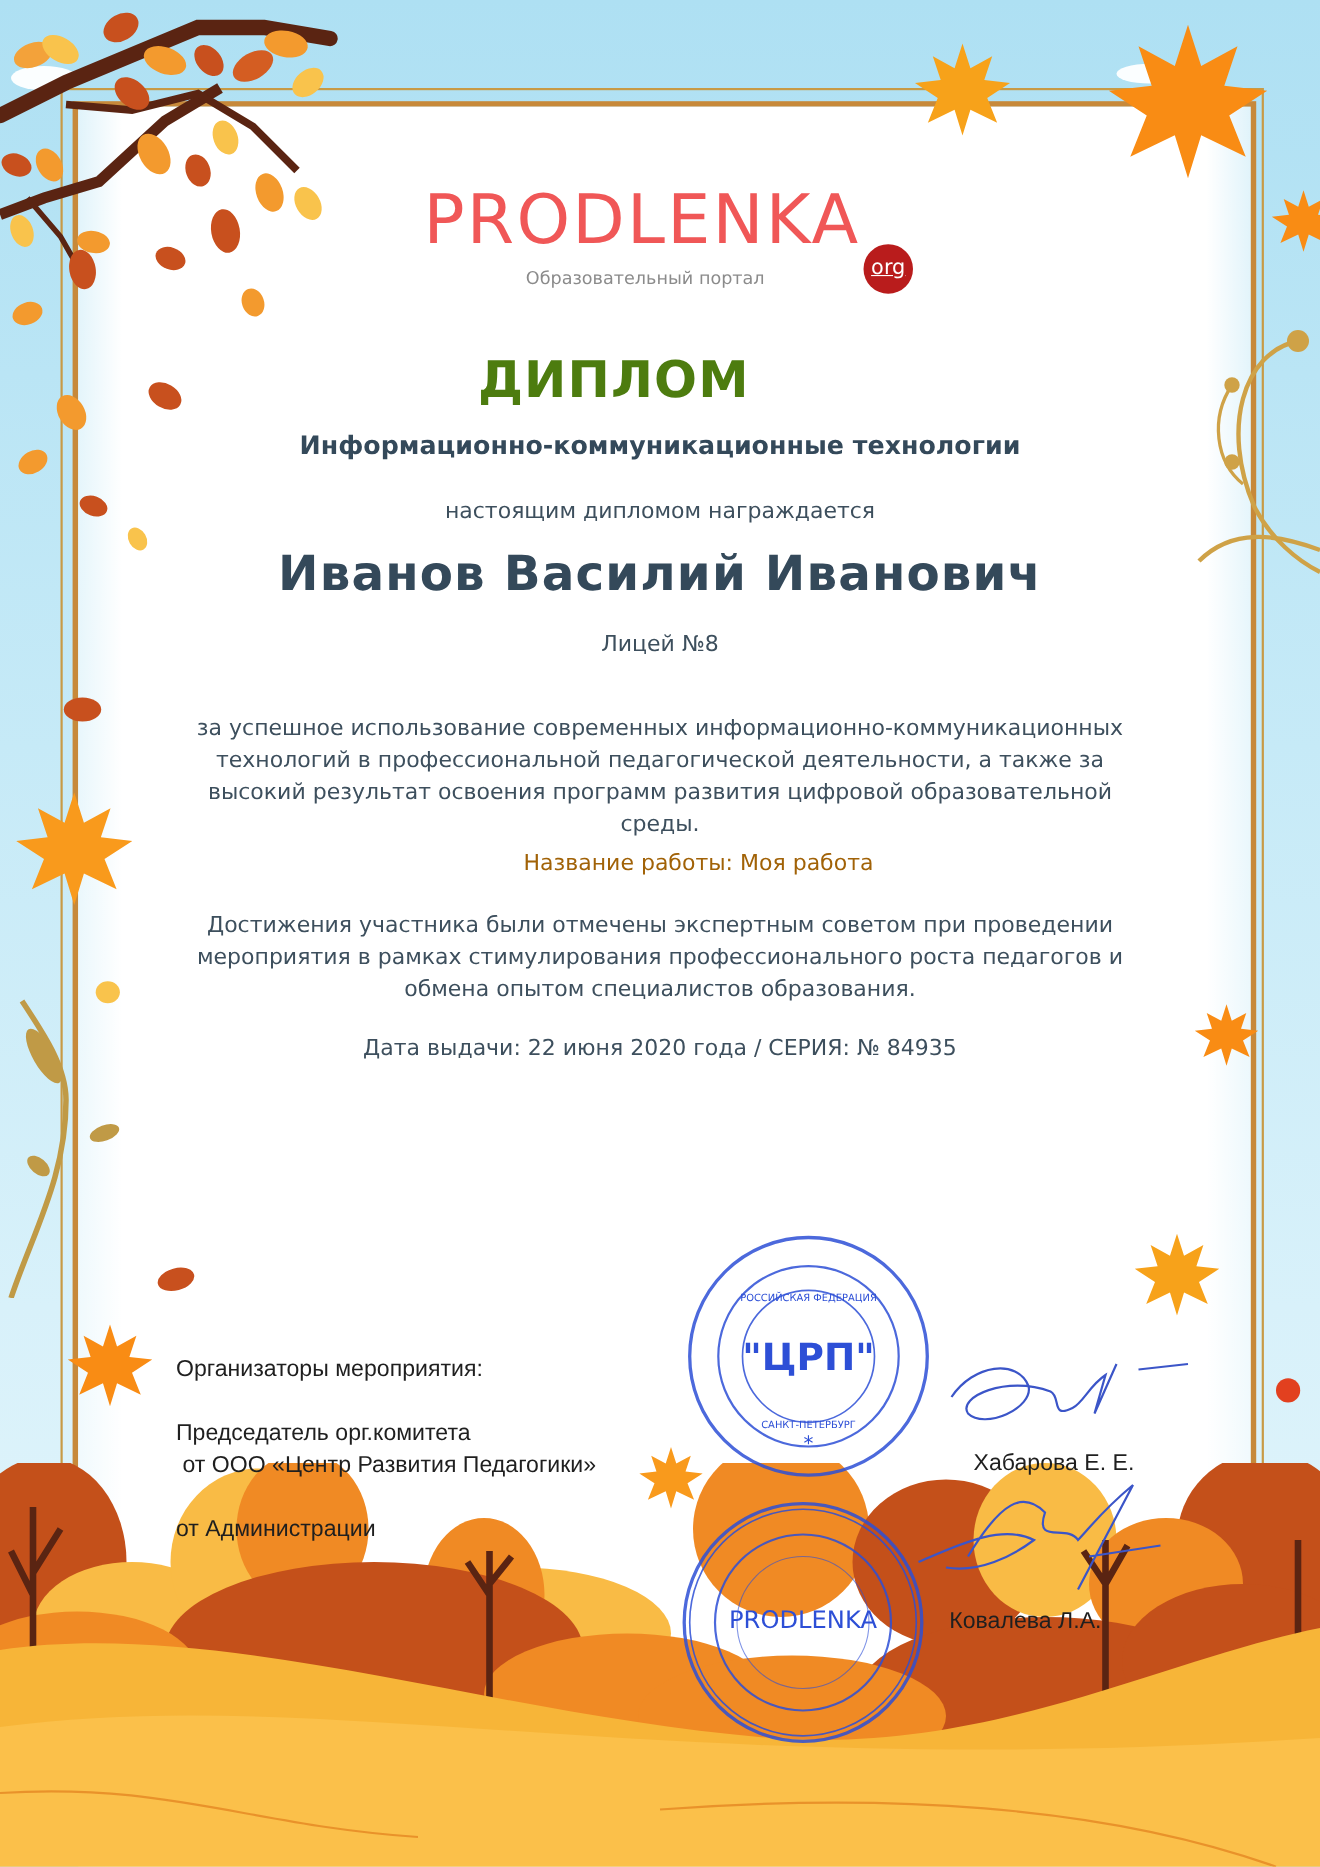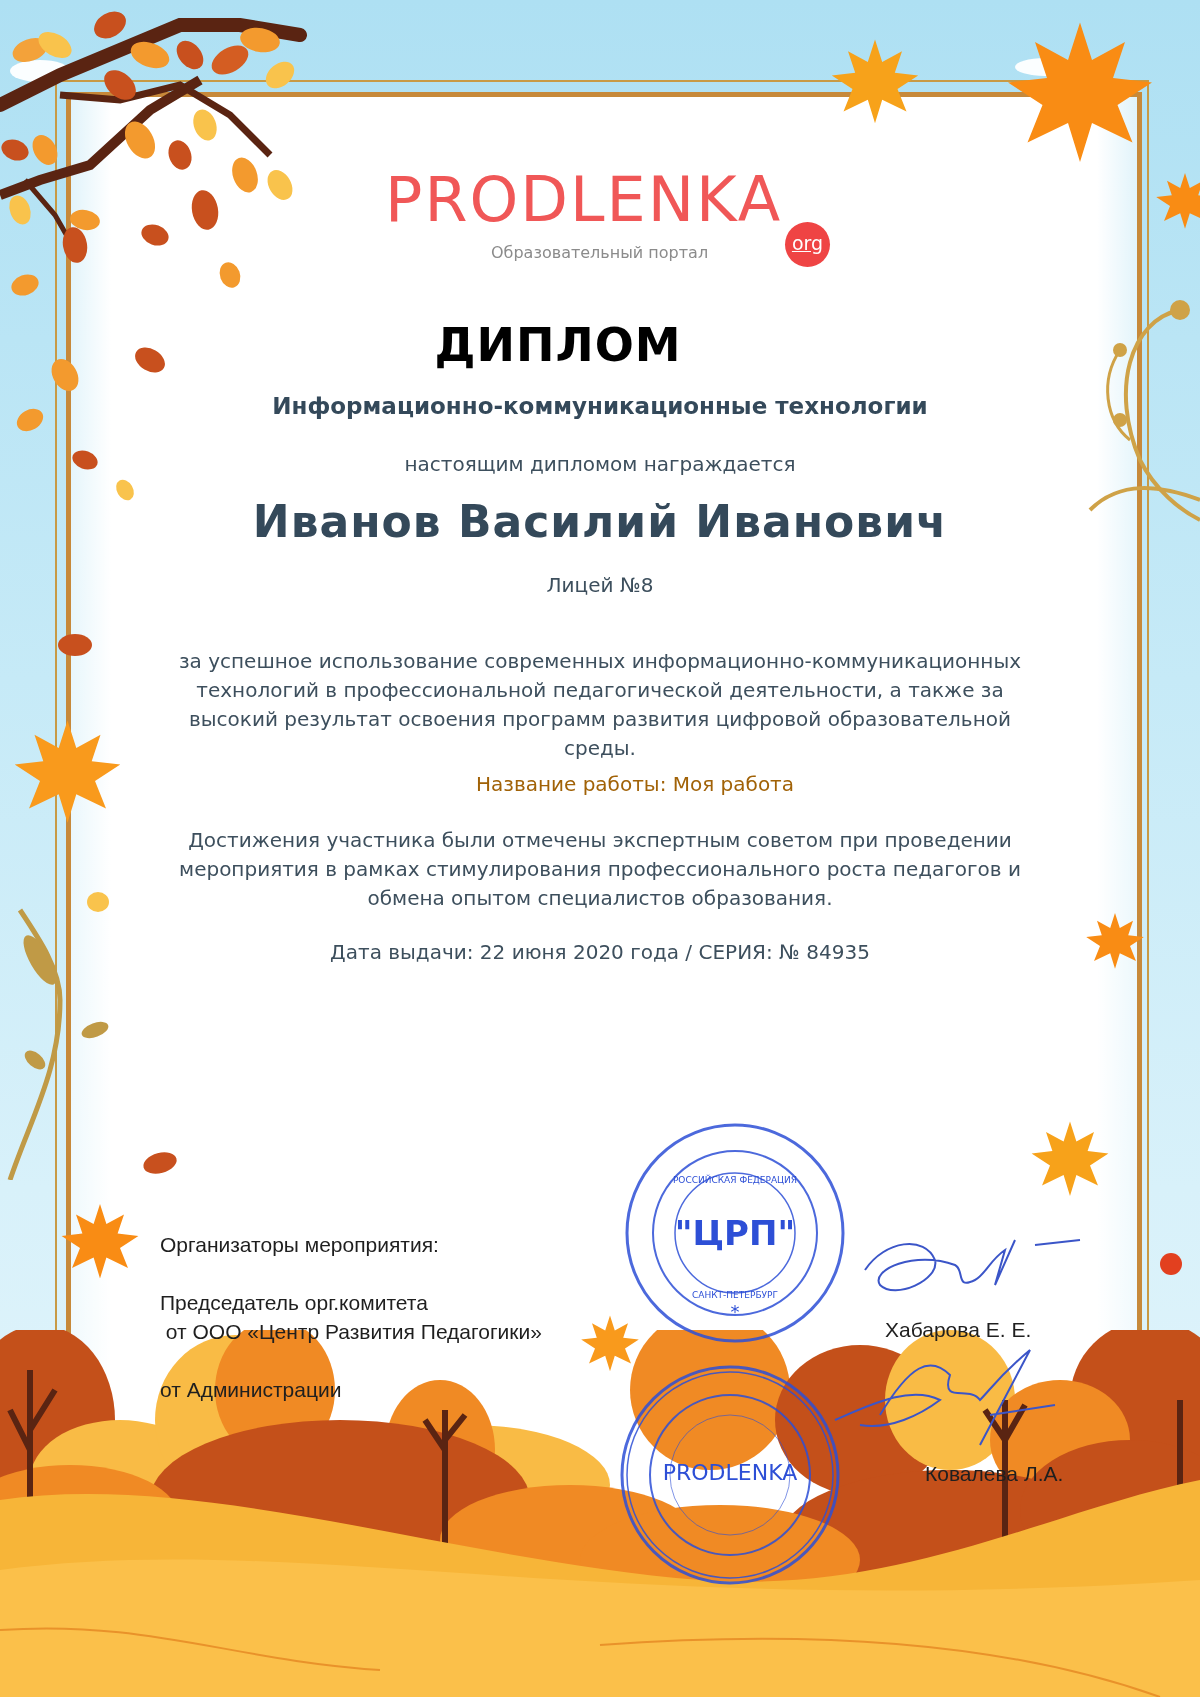--- a/index.html
+++ b/index.html
@@ -13,25 +13,25 @@
   .frame-inner { position:absolute; left:66px; top:92px; width:1066px; height:1400px;
                  border:5px solid #c7893a; }
   .panel { position:absolute; left:71px; top:97px; width:1066px; height:1600px;
            background:linear-gradient(90deg, rgba(255,255,255,0.6) 0, #fff 40px, #fff calc(100% - 40px), rgba(255,255,255,0.6) 100%); }
   .content { position:absolute; left:0; top:0; width:1200px; text-align:center; color:#34495a; }
 
   .logo { position:absolute; left:385px; top:165px; width:440px; height:100px; }
   .logo-word { position:absolute; left:0; top:0; font-family:"DejaVu Sans", sans-serif;
                font-size:62px; font-weight:400; color:#f05757; letter-spacing:2px; line-height:70px; }
   .logo-org { position:absolute; left:400px; top:57px; width:45px; height:45px; border-radius:50%;
-              background:#ef4444; color:#fff; font-size:19px; line-height:42px; text-align:center;text-decoration:underline; }
-  .logo-sub { position:absolute; left:106px; top:78px; font-size:16px; color:#8b8b8b; }
+              background:#b91c1c; color:#fff; font-size:19px; line-height:42px; text-align:center;text-decoration:underline; }
+  .logo-sub { position:absolute; left:93px; top:78px; font-size:16px; color:#8b8b8b; }
 
   .title { position:absolute; left:0; width:1116px; top:318px; font-size:46px; font-weight:bold;
-           color:#000000; letter-spacing:1px; }
+           color:#4d7c0f; letter-spacing:1px; }
   .subtitle { position:absolute; left:0; width:1200px; top:393px; font-size:23px; font-weight:bold; color:#34495a; }
   .awarded { position:absolute; left:0; width:1200px; top:452px; font-size:20px; color:#3d4f5d; }
   .name { position:absolute; left:0; width:1200px; top:496px; font-size:44px; font-weight:bold; color:#34495a; letter-spacing:1px; }
   .org { position:absolute; left:0; width:1200px; top:573px; font-size:20px; color:#3d4f5d; }
   .para { position:absolute; left:160px; width:880px; font-size:20px; line-height:29px; color:#3d4f5d; }
   .p1 { top:628px;margin-top:19px; }
   .workname { position:absolute; left:0; width:1200px; top:772px; font-size:20px; color:#a16207;padding-left:35px; }
   .p2 { top:826px; }
   .issue { position:absolute; left:0; width:1200px; top:940px; font-size:20px; color:#3d4f5d; }
 
@@ -199,21 +199,21 @@
 <div class="organizers">
   <div>Организаторы мероприятия:</div>
   <div class="gap"></div>
   <div>Председатель орг.комитета</div>
   <div style="white-space:pre;"> от ООО «Центр Развития Педагогики»</div>
   <div class="gap"></div>
   <div>от Администрации</div>
 </div>
 
 <div class="signer" style="left:885px;top:1318px;">Хабарова Е. Е.</div>
-<div class="signer" style="left:925px;top:1462px;">Ковалева Л.А.</div>
+<div class="signer" style="left:863px;top:1462px;">Ковалева Л.А.</div>
 
 <svg class="stamp" style="left:620px;top:1118px;" width="230" height="230" viewBox="0 0 230 230">
   <circle cx="115" cy="115" r="108" stroke="#2d4fd6" stroke-width="3" fill="none" opacity=".85"></circle>
   <circle cx="115" cy="115" r="82" stroke="#2d4fd6" stroke-width="2" fill="none" opacity=".85"></circle>
   <circle cx="115" cy="115" r="60" stroke="#2d4fd6" stroke-width="1.5" fill="none" opacity=".85"></circle>
   <text x="115" y="127" text-anchor="middle" font-family="DejaVu Sans, sans-serif" font-weight="bold" font-size="34" fill="#2d4fd6">"ЦРП"</text>
   <text x="115" y="180" text-anchor="middle" font-family="DejaVu Sans, sans-serif" font-size="9" fill="#2d4fd6">САНКТ-ПЕТЕРБУРГ</text>
   <text x="115" y="65" text-anchor="middle" font-family="DejaVu Sans, sans-serif" font-size="9" fill="#2d4fd6">РОССИЙСКАЯ ФЕДЕРАЦИЯ</text>
   <text x="115" y="200" text-anchor="middle" font-size="18" fill="#2d4fd6">*</text>
 </svg>

